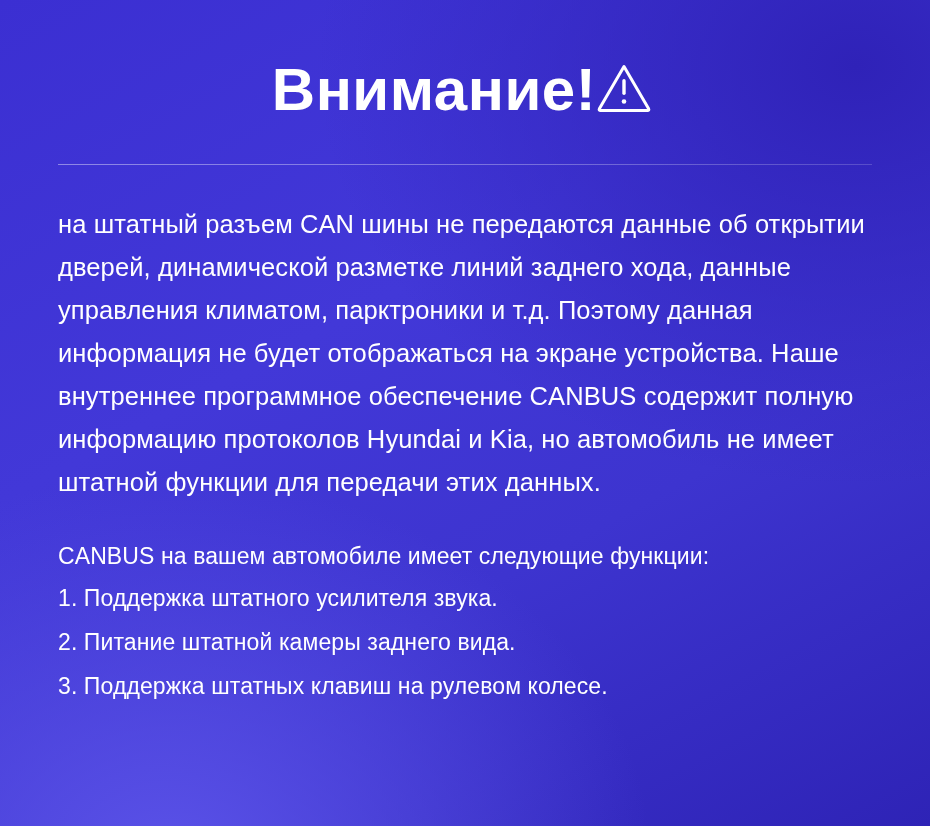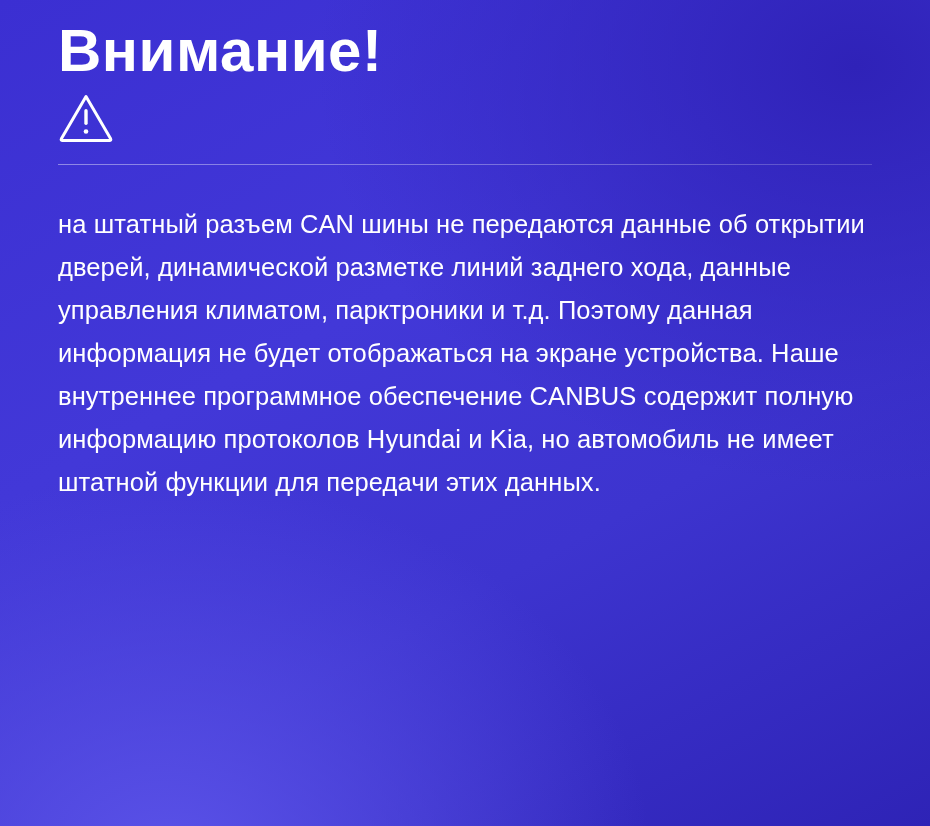--- a/index.html
+++ b/index.html
@@ -20,23 +20,22 @@
     box-sizing: border-box;
     background:
       radial-gradient(ellipse 780px 620px at 18% 104%, #5a52e8 0%, rgba(90,82,232,0) 62%),
       radial-gradient(ellipse 900px 700px at 92% 8%, #2f22b8 0%, rgba(47,34,184,0) 60%),
       linear-gradient(152deg, #3b2fd2 0%, #4238d8 38%, #3d34cf 64%, #2e23b6 100%);
     padding: 52px 58px 0 58px;
   }
   .header-row {
     display: flex;
     align-items: flex-start;
-    justify-content: flex-end;
+    justify-content: center;
     height: 96px;
-    flex-direction: column;
   }
   .title {
     color: #ffffff;
     font-size: 60px;
     font-weight: bold;
     letter-spacing: 0.5px;
     line-height: 1.05;
     margin: 0;
     padding-top: 6px;
     white-space: nowrap;
@@ -92,14 +91,20 @@
         <rect x="26.3" y="17" width="3.4" height="16" rx="1.7" fill="#ffffff"></rect>
         <circle cx="28" cy="39.5" r="2.3" fill="#ffffff"></circle>
       </svg>
     </span>
   </div>
 
   <div class="divider"></div>
 
   <p class="body-text">на штатный разъем CAN шины не передаются данные об открытии дверей, динамической разметке линий заднего хода, данные управления климатом, парктроники и т.д. Поэтому данная информация не будет отображаться на экране устройства. Наше внутреннее программное обеспечение CANBUS содержит полную информацию протоколов Hyundai и Kia, но автомобиль не имеет штатной функции для передачи этих данных.</p>
 
+  <div class="features">
+    <div class="features-intro">CANBUS на вашем автомобиле имеет следующие функции:</div>
+    <div class="feature-item">1. Поддержка штатного усилителя звука.</div>
+    <div class="feature-item">2. Питание штатной камеры заднего вида.</div>
+    <div class="feature-item">3. Поддержка штатных клавиш на рулевом колесе.</div>
+  </div>
 
 </div>
 
 </body></html>

